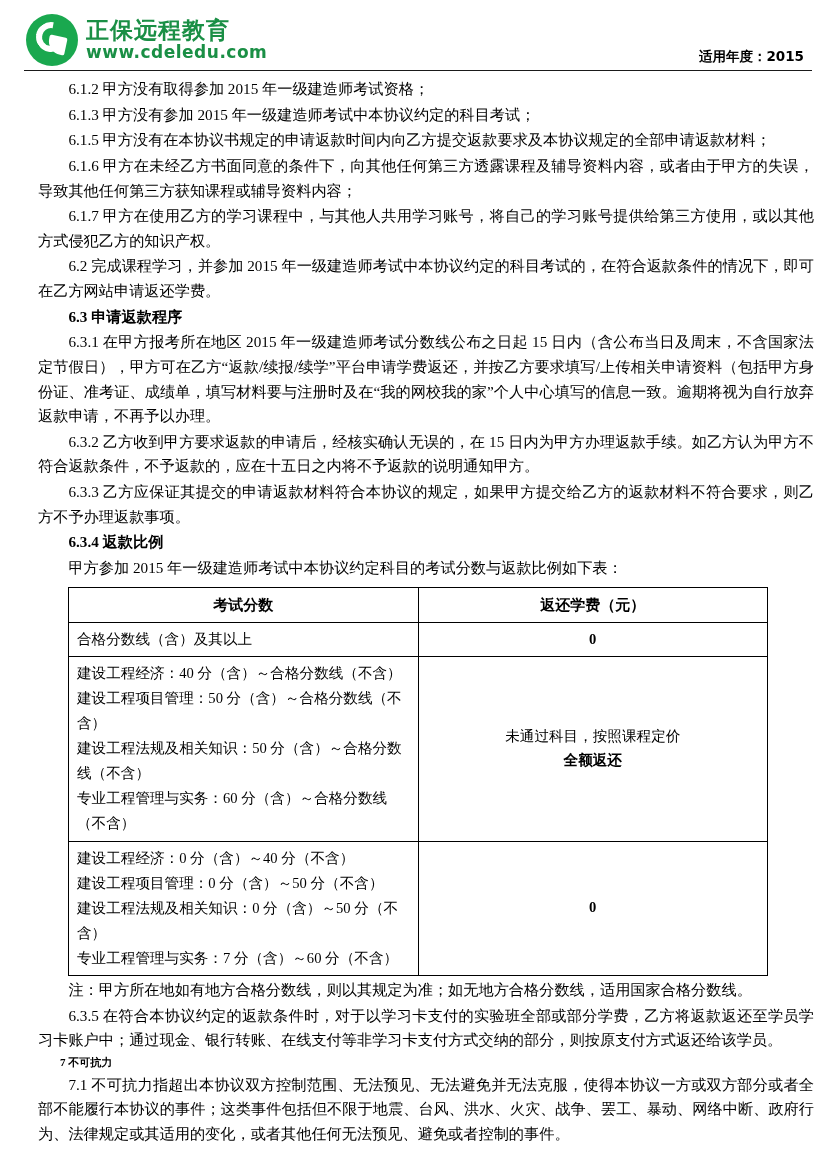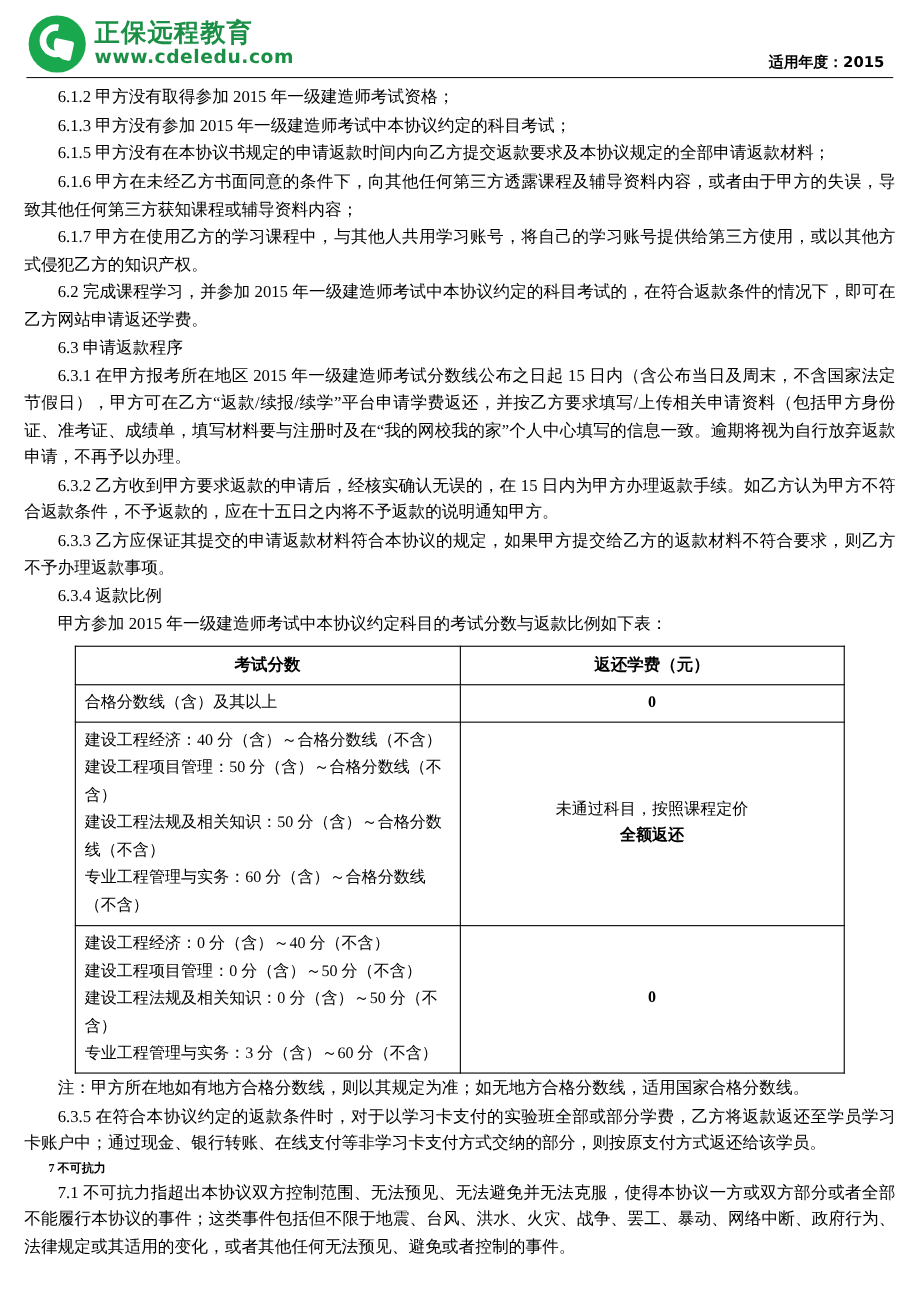--- a/index.html
+++ b/index.html
@@ -101,32 +101,33 @@
     margin: 2px 2px 6px 2px;
   }
   
   .content {
     font-size: 15.2px;
     line-height: 1.62;
     text-align: justify;
     color: #000;
   }
   p.para {
-    margin: 0 0 1px 0;
+    margin: 0 0 1px 16px;
     text-indent: 2em;
   }
   .sec-head {
     margin: 14px 0 2px 0;
     font-weight: bold;
     font-size: 11px;
     text-indent: 0;
   }
   .sub-head {
     text-indent: 2em;
     margin: 0 0 1px 0;
+    font-weight: bold;
   }
   
   .table-wrap {
     margin: 6px 0 2px 0;
     display: flex;
     justify-content: center;
   }
   table.score-table {
     border-collapse: collapse;
     width: 700px;
@@ -224,21 +225,21 @@
             <td class="col-right normal">
               <div class="rr-line1">未通过科目，按照课程定价</div>
               <div class="rr-line2">全额返还</div>
             </td>
           </tr>
           <tr>
             <td class="col-left">
               <div>建设工程经济：0 分（含）～40 分（不含）</div>
               <div>建设工程项目管理：0 分（含）～50 分（不含）</div>
               <div>建设工程法规及相关知识：0 分（含）～50 分（不含）</div>
-              <div>专业工程管理与实务：3 分（含）～60 分（不含）</div>
+              <div>专业工程管理与实务：7 分（含）～60 分（不含）</div>
             </td>
             <td class="col-right">0</td>
           </tr>
         </tbody>
       </table>
     </div>
 
     <p class="para note">注：甲方所在地如有地方合格分数线，则以其规定为准；如无地方合格分数线，适用国家合格分数线。</p>
     <p class="para">6.3.5  在符合本协议约定的返款条件时，对于以学习卡支付的实验班全部或部分学费，乙方将返款返还至学员学习卡账户中；通过现金、银行转账、在线支付等非学习卡支付方式交纳的部分，则按原支付方式返还给该学员。</p>
 

